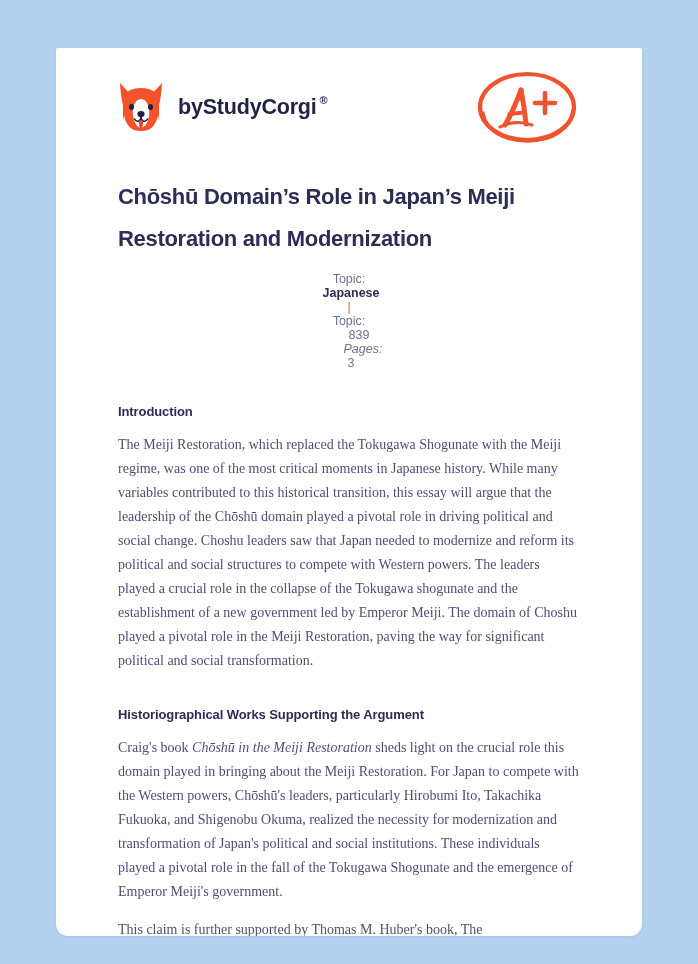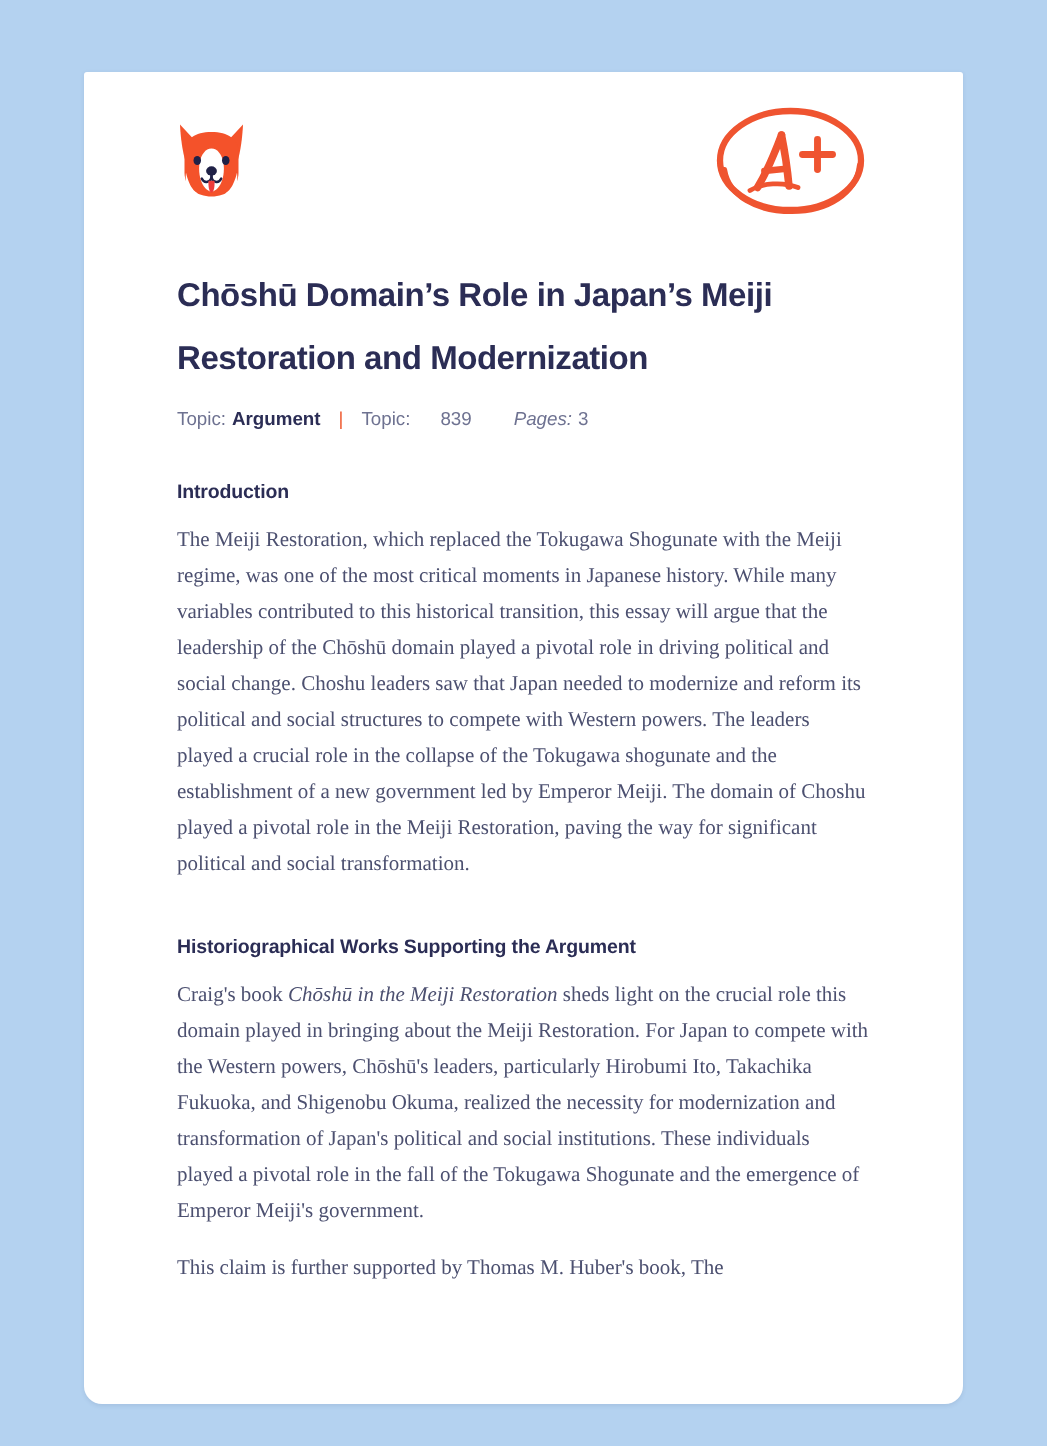--- a/index.html
+++ b/index.html
@@ -83,20 +83,21 @@
     max-width: 480px;
   }
   .doc-meta {
     margin-top: 12px;
     font-size: 12.5px;
     color: #6e7291;
     display: flex;
     align-items: center;
     flex-wrap: wrap;
     gap: 0;
+    flex-direction: column;
   }
   .meta-label { color: #6e7291; }
   .meta-topic-value {
     color: #2b2d55;
     font-weight: bold;
     margin-left: 4px;
   }
   .meta-sep {
     color: #ef5c33;
     margin: 0 12px;
@@ -149,20 +150,25 @@
           <ellipse cx="32.5" cy="26" rx="2.5" ry="3" fill="#1f2147"></ellipse>
 
           <ellipse cx="23" cy="33" rx="3.6" ry="3.1" fill="#1f2147"></ellipse>
 
           <path d="M23 36 C23 41 18 41.5 16.5 38" stroke="#1f2147" stroke-width="1.6" fill="none" stroke-linecap="round"></path>
           <path d="M23 36 C23 41 28 41.5 29.5 38" stroke="#1f2147" stroke-width="1.6" fill="none" stroke-linecap="round"></path>
 
           <path d="M21 39.5 C21 39.5 20.5 47 23 47.5 C25.5 47 25 39.5 25 39.5 Z" fill="#ee3b3b"></path>
         </svg>
 
+        <div class="brand-text">
+          <span>by </span>
+          <span>StudyCorgi</span>
+          <span class="brand-reg">®</span>
+        </div>
       </div>
 
       <svg class="grade-badge" viewBox="0 0 106 84">
 
         <ellipse cx="53" cy="42" rx="47" ry="33" fill="none" stroke="#ef5430" stroke-width="4.2"></ellipse>
         <path d="M9 48 C12 66 30 76 54 76 C78 76 97 64 99 45" fill="none" stroke="#ef5430" stroke-width="3.4" stroke-linecap="round"></path>
 
         <path d="M47 25 C44 33 37 50 31 60" stroke="#ef5430" stroke-width="5" fill="none" stroke-linecap="round"></path>
         <path d="M47 25 C49 35 51 48 52 59" stroke="#ef5430" stroke-width="5" fill="none" stroke-linecap="round"></path>
         <path d="M35.5 49 L50 47.5" stroke="#ef5430" stroke-width="4.2" fill="none" stroke-linecap="round"></path>
@@ -171,21 +177,21 @@
 
         <path d="M61 38 L81 38" stroke="#ef5430" stroke-width="4.6" stroke-linecap="round"></path>
         <path d="M71 28 L71 48" stroke="#ef5430" stroke-width="4.6" stroke-linecap="round"></path>
       </svg>
     </div>
 
     <h1 class="doc-title">Chōshū Domain’s Role in Japan’s Meiji Restoration and Modernization</h1>
 
     <div class="doc-meta">
       <span class="meta-label">Topic:</span>
-      <span class="meta-topic-value">Argument</span>
+      <span class="meta-topic-value">Japanese</span>
       <span class="meta-sep">|</span>
       <span class="meta-label">Topic:</span>
       <span class="meta-words">839</span>
       <span class="meta-label meta-pages-label">Pages:</span>
       <span class="meta-pages">3</span>
     </div>
 
     <h2 class="section-heading">Introduction</h2>
     <p class="body-par">The Meiji Restoration, which replaced the Tokugawa Shogunate with the Meiji regime, was one of the most critical moments in Japanese history. While many variables contributed to this historical transition, this essay will argue that the leadership of the Chōshū domain played a pivotal role in driving political and social change. Choshu leaders saw that Japan needed to modernize and reform its political and social structures to compete with Western powers. The leaders played a crucial role in the collapse of the Tokugawa shogunate and the establishment of a new government led by Emperor Meiji. The domain of Choshu played a pivotal role in the Meiji Restoration, paving the way for significant political and social transformation.</p>
 

